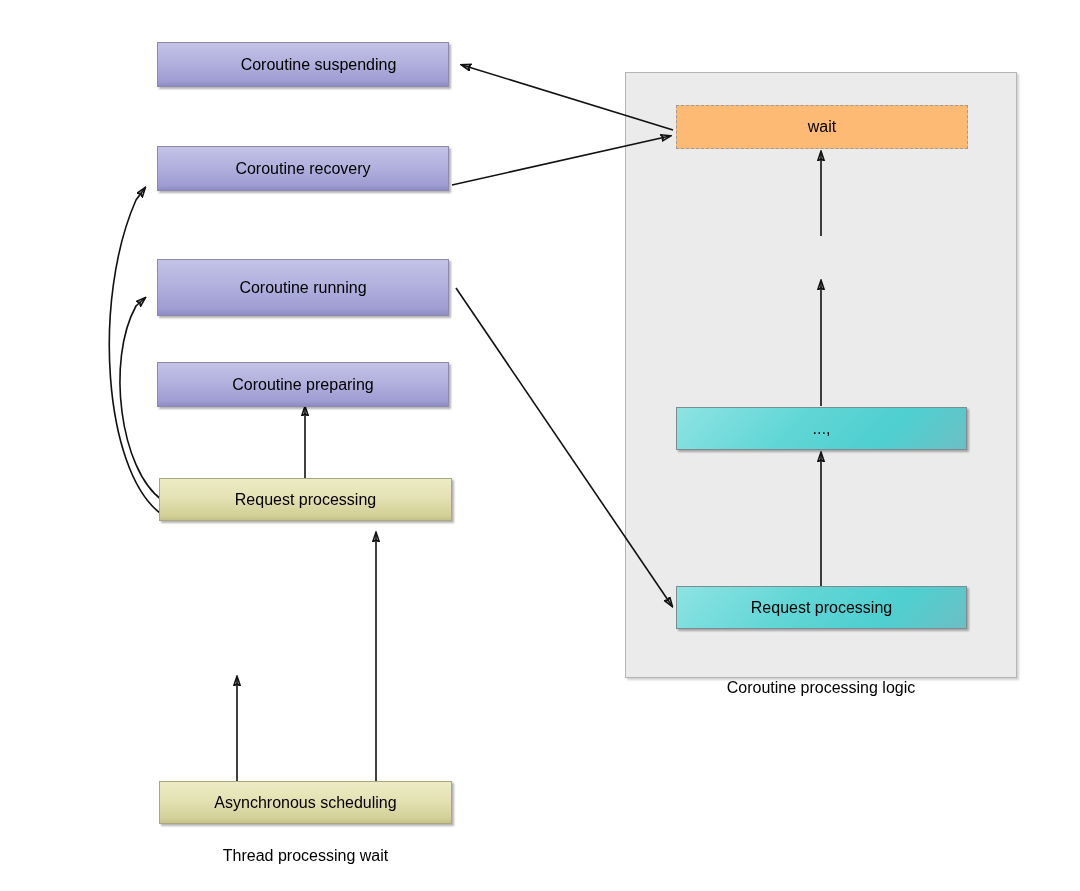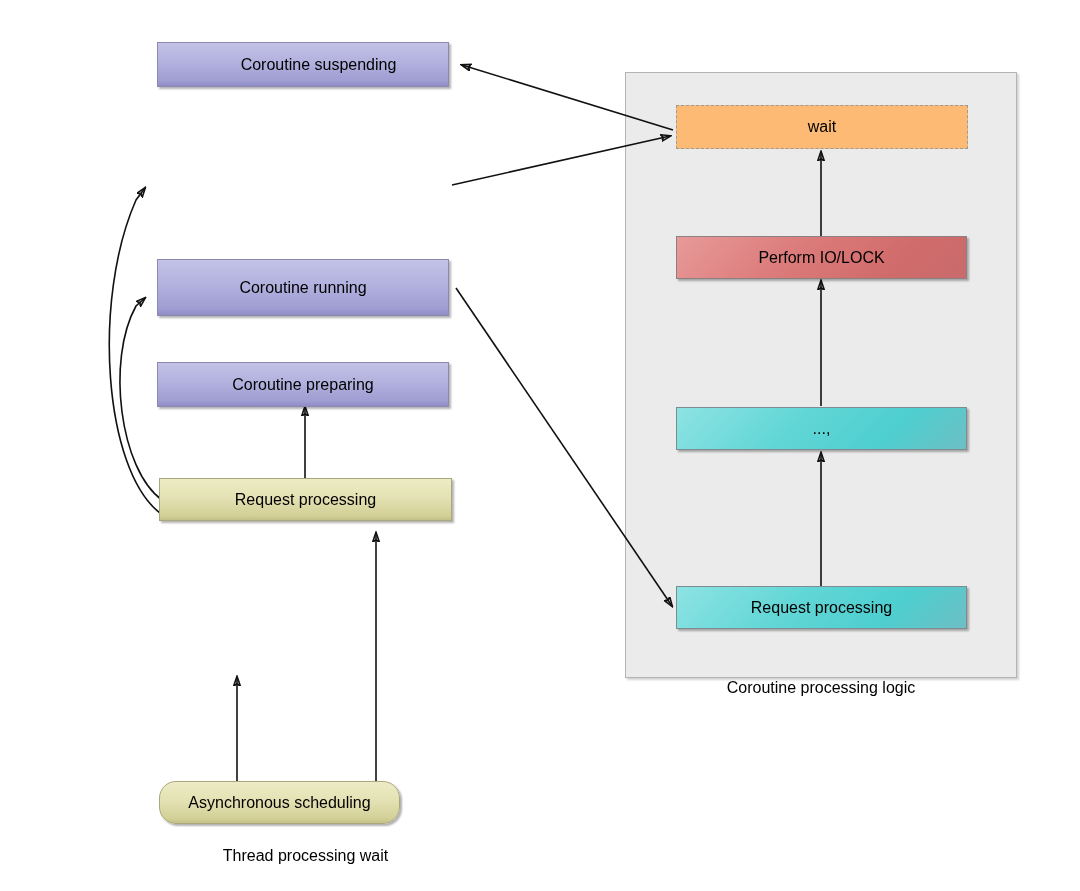--- a/index.html
+++ b/index.html
@@ -113,35 +113,35 @@
 
     <line x1="821" y1="586" x2="821" y2="453" marker-end="url(#ah)"></line>
 
     <line x1="821" y1="406" x2="821" y2="281" marker-end="url(#ah)"></line>
 
     <line x1="821" y1="236" x2="821" y2="152" marker-end="url(#ah)"></line>
   </svg>
 
   <div class="node purple" style="left:157px; top:42px; width:292px; height:45px;padding-left:31px;">Coroutine suspending</div>
 
+  <div class="node purple" style="left:157px; top:146px; width:292px; height:45px;">Coroutine recovery</div>
 
   <div class="node purple" style="left:157px; top:259px; width:292px; height:57px;">Coroutine running</div>
 
   <div class="node purple" style="left:157px; top:362px; width:292px; height:45px;">Coroutine preparing</div>
 
   <div class="node khaki" style="left:159px; top:478px; width:293px; height:43px;">Request processing</div>
 
 
-  <div class="node khaki" style="left:159px; top:781px; width:241px; height:43px;border-radius:17px;">Asynchronous scheduling</div>
+  <div class="node khaki" style="left:159px; top:781px; width:293px; height:43px;">Asynchronous scheduling</div>
 
   <div class="caption" style="left:159px; top:847px; width:293px;">Thread processing wait</div>
 
   <div class="node dashed" style="left:676px; top:105px; width:292px; height:44px;">wait</div>
 
-  <div class="node red" style="left:676px; top:236px; width:291px; height:43px;">Perform IO/LOCK</div>
 
   <div class="node cyan" style="left:676px; top:407px; width:291px; height:43px;">...,</div>
 
   <div class="node cyan" style="left:676px; top:586px; width:291px; height:43px;">Request processing</div>
 
   <div class="caption" style="left:625px; top:679px; width:392px;">Coroutine processing logic</div>
 
 </div>
 
 </body></html>

